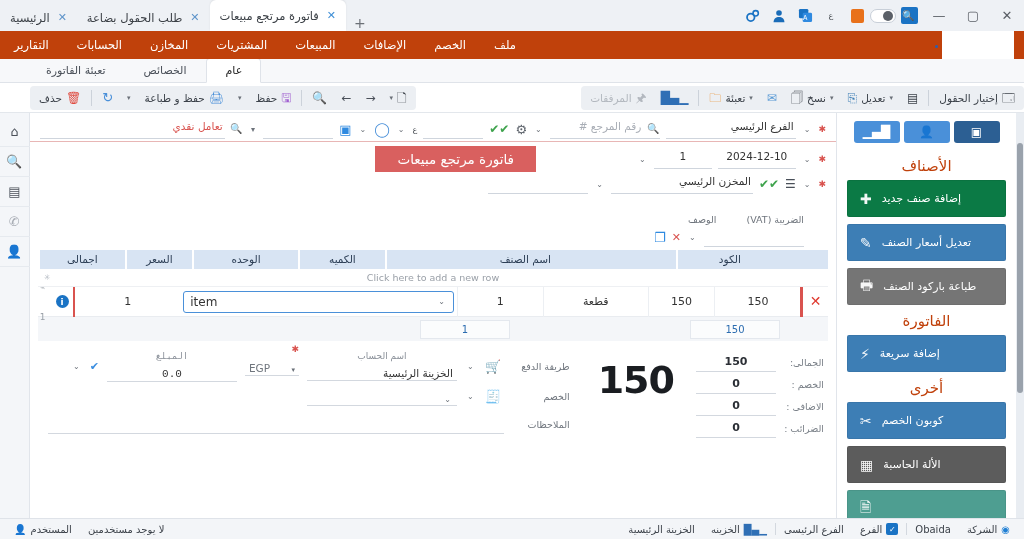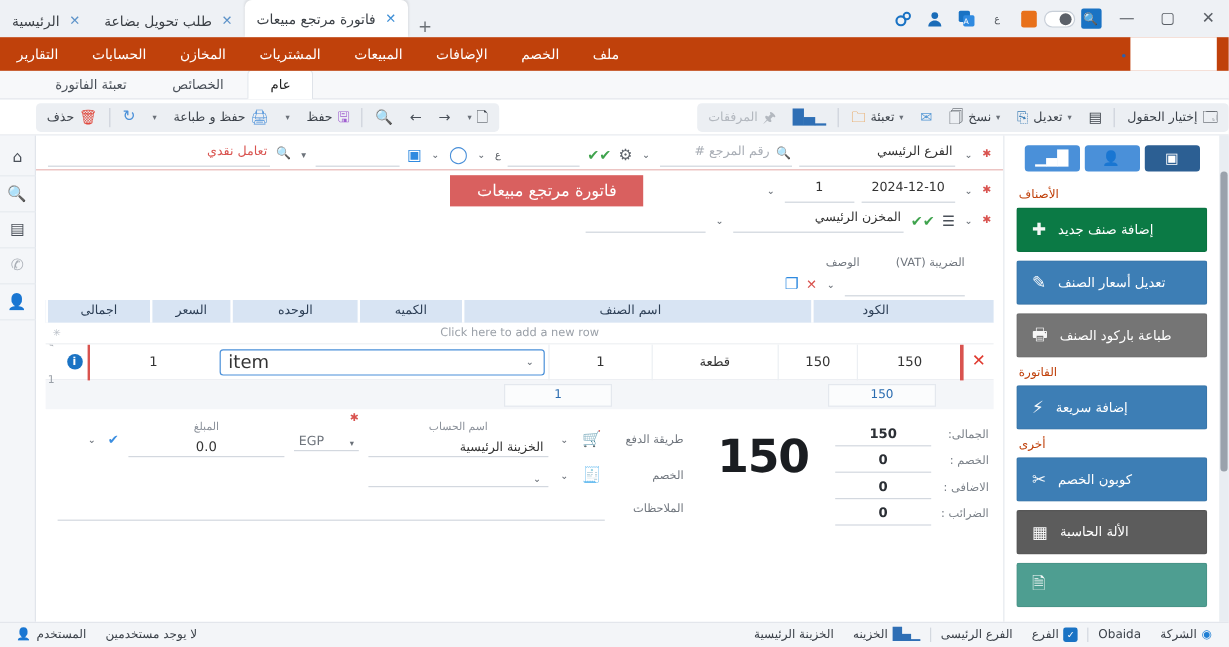--- a/index.html
+++ b/index.html
@@ -105,21 +105,21 @@
   .th { text-align: center; border-left: 2px solid #fff; line-height: 19px; }
   .addrow { height: 18px; display:flex; align-items:center; justify-content:center;
     font-size: 9.5px; color: #9aa0a8; background:#fff; border-bottom: 1px solid #eef0f3; position: relative;}
   .addrow .star { position:absolute; left: 6px; color:#b8bec6; font-size: 8px; }
   .trow { display: flex; align-items: center; height: 30px; font-size: 11px; border-bottom: 1px solid #e9ecf0; }
   .td { text-align: center; line-height: 30px; border-left: 1px solid #eceff3; }
   .cell-input {
     border: 1px solid #4a90d9; border-radius: 3px; height: 22px; display: flex; align-items: center;
     justify-content: space-between; padding: 0 6px; margin: 0 3px; background: #fff;
   }
-  .cell-input .v { font-size: 15px; color: #333; direction: ltr; }
+  .cell-input .v { font-size: 12px; color: #333; direction: ltr; }
   .delx { color: #e03a2f; font-size: 14px; font-weight: bold; cursor: pointer; }
   .rowbar { width: 3px; background: #d9534f; height: 30px; }
   .info-dot { width: 13px; height: 13px; border-radius: 50%; background: #1a73c4; color: #fff;
     font-size: 9px; display: flex; align-items: center; justify-content: center; font-weight: bold; }
   .sumrow { display: flex; height: 24px; align-items: center; background: #f4f6f9; font-size: 10px; color: #2b6cb0; }
   .sumbox { background: #fbfcfd; border: 1px solid #e4e8ee; height: 19px; line-height: 17px; text-align: center; }
 
   
   .totals-wrap { display: flex; direction: rtl; padding: 10px 12px 0 12px; gap: 0; }
   .totcol { width: 128px; }
@@ -151,21 +151,21 @@
 
   
   .sidebar {
     width: 180px; background: #fff; border-left: 1px solid #e1e5eb; flex: none;
     display: flex; flex-direction: column; padding: 8px 10px 0 10px; overflow: hidden; position: relative;
   }
   .sb-toggle { display: flex; gap: 4px; justify-content: center; direction: ltr; margin-bottom: 10px; }
   .sb-tg { width: 46px; height: 22px; border-radius: 3px; background: #4a90d9; color: #fff;
     display: flex; align-items: center; justify-content: center; font-size: 12px; cursor: pointer; }
   .sb-tg.on { background: #2c5f93; }
-  .sb-head { font-size: 10px; color: #c0410b; text-align: left; margin: 4px 2px 5px 2px; }
+  .sb-head { font-size: 15px; color: #c0410b; text-align: center; margin: 4px 2px 5px 2px; }
   .sb-btn {
     height: 37px; border-radius: 2px; display: flex; align-items: center; justify-content: flex-end;
     gap: 10px; padding: 0 12px; color: #fff; font-size: 11px; margin-bottom: 7px; cursor: pointer;
     border: 1px solid rgba(0,0,0,.06);
   }
   .sb-btn .sbi { font-size: 14px; opacity: .95; }
   .rail-strip { width: 8px; background: #e9edf2; flex: none; position: relative; }
   .rail-thumb { position: absolute; top: 30px; left: 1px; width: 6px; height: 250px; background: #9aa2ac; border-radius: 3px; }
   .gear { font-size: 13px; }
 </style>
@@ -209,21 +209,21 @@
     </div>
 
     <div class="tabs-area" id="tabs-area">
         <span class="tab-plus">+</span>
         <div class="tab active">
           <span class="x">✕</span>
           <span>فاتورة مرتجع مبيعات</span>
         </div>
         <div class="tab">
           <span class="x">✕</span>
-          <span>طلب تحويل بضاعة</span>
+          <span>طلب الحقول بضاعة</span>
         </div>
         <div class="tab">
           <span class="x">✕</span>
           <span>الرئيسية</span>
         </div>
       </div>
   </div>
 
   <div class="menubar">
     <div class="menu-logo"></div>
@@ -540,21 +540,21 @@
                 <span style="font-size:10.5px;">الخزينة الرئيسية</span>
               </div>
             </div>
             <div style="width:54px;position:relative;">
               <span class="req" style="position:absolute;top:-12px;right:0;">✱</span>
               <div class="underline">
                 <span class="caret">▾</span>
                 <span style="font-size:10.5px;color:#6f757d;">EGP</span>
               </div>
             </div>
-            <div style="width:130px;">
+            <div style="width:130px;font-family:Liberation Mono, monospace;">
               <div class="amt-lbl" style="text-align:center;">المبلغ</div>
               <div class="underline">
                 <span style="width:100%;text-align:center;font-size:11px;">0.0</span>
               </div>
             </div>
             <span class="chk">✔</span>
             <span class="dd">⌄</span>
           </div>
 
           <div class="payrow">

